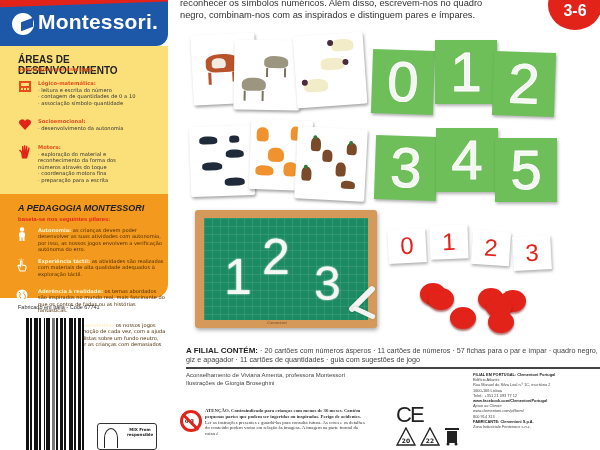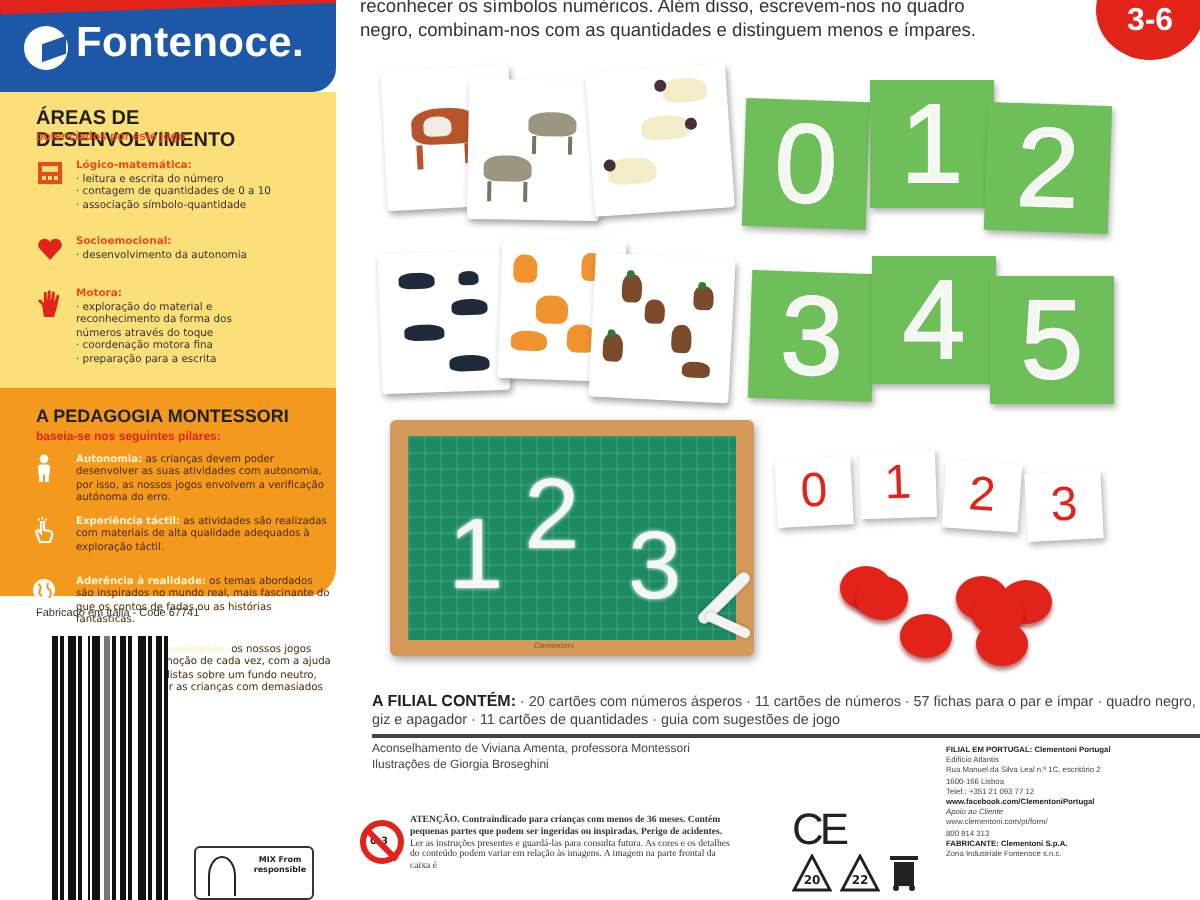--- a/index.html
+++ b/index.html
@@ -18,21 +18,21 @@
     .sec-title { font-family: "Liberation Sans", sans-serif; font-weight: bold; font-size: 10px; color: #222; }
     .sec-sub { font-family: "Liberation Sans", sans-serif; font-weight: bold; font-size: 6px; color: #e84c1c; margin-top: 1px; }
     .yellow .sec-title { position: absolute; left: 18px; top: 8px; }
     .yellow .sec-sub { position: absolute; left: 18px; top: 19px; }
 
     .area { position: absolute; left: 18px; width: 150px; }
     .area-icon { position: absolute; left: 0; top: 0; width: 14px; height: 13px; }
     .area-text { position: absolute; left: 20px; top: 0; width: 130px; font-size: 5.2px; line-height: 6.6px; color: #333; }
     .area-head { color: #e84c1c; font-weight: bold; }
     .orange-box { position: absolute; left: 0; top: 194px; width: 168px; height: 104px; background: #f39a1e; border-bottom-right-radius: 14px; }
-    .orange-box .sec-title { position: absolute; left: 18px; top: 9px; font-size: 9px; }
+    .orange-box .sec-title { position: absolute; left: 18px; top: 9px; font-size: 9px; font-style: italic; }
     .orange-box .sec-sub { position: absolute; left: 18px; top: 21px; color: #e2231a; }
     .pillar { position: absolute; left: 14px; width: 154px; }
     .pillar-icon { position: absolute; left: 2px; top: 0; width: 12px; height: 14px; }
     .pillar-text { position: absolute; left: 24px; top: 0; width: 128px; font-size: 5.1px; line-height: 6.4px; color: #4a2a00; }
     .pillar-head { color: #fff4d0; font-weight: bold; }
 
     .made-in { position: absolute; left: 18px; top: 304px; font-family: "Liberation Sans", sans-serif; font-size: 5.5px; color: #333; }
     .barcode { position: absolute; left: 26px; top: 318px; width: 62px; height: 132px; display: flex; gap: 0; }
     .barcode span { display: block; height: 100%; background: #111; }
     .fsc { position: absolute; left: 97px; top: 423px; width: 60px; height: 27px; border: 1px solid #333; border-radius: 3px; background: #fff; }
@@ -87,21 +87,21 @@
   </style>
 </head>
 <body>
 
 <div class="page">
 
   <div class="left">
     <div class="brand">
       <div class="brand-red"></div>
       <div class="brand-logo"></div>
-      <div class="brand-name">Fontenoce.</div>
+      <div class="brand-name">Montessori.</div>
     </div>
 
     <div class="yellow">
       <div class="sec-title">ÁREAS DE DESENVOLVIMENTO</div>
       <div class="sec-sub">potenciados por este jogo:</div>
 
       <div class="area" style="top:34px;">
         <svg class="area-icon" viewBox="0 0 14 13">
           <rect x="1" y="1" width="12" height="11" fill="#e84c1c"></rect>
           <rect x="3" y="3" width="8" height="3" fill="#fbe07a"></rect>
@@ -227,21 +227,21 @@
     </div>
     <div class="fsc">
       <div class="fsc-tree"></div>
       <div class="fsc-label">MIX
 From responsible</div>
     </div>
   </div>
 
   <div class="desc">
     <div>reconhecer os símbolos numéricos. Além disso, escrevem-nos no quadro</div>
-    <div>negro, combinam-nos com as quantidades e distinguem menos e ímpares.</div>
+    <div>negro, combinam-nos com as inspirados e distinguem pares e ímpares.</div>
   </div>
   <div class="age-badge">
     <div class="age-text">3-6</div>
   </div>
 
   <div>
     <div class="card" style="left:192px;top:34px;width:64px;height:70px;transform:rotate(-3deg);">
       <div class="animal" style="left:14px;top:20px;width:34px;height:18px;background:#b8532b;"></div>
       <div class="animal" style="left:20px;top:24px;width:14px;height:10px;background:#f2ece3;"></div>
       <div style="position:absolute;left:16px;top:38px;width:3px;height:12px;background:#b8532b;"></div>

